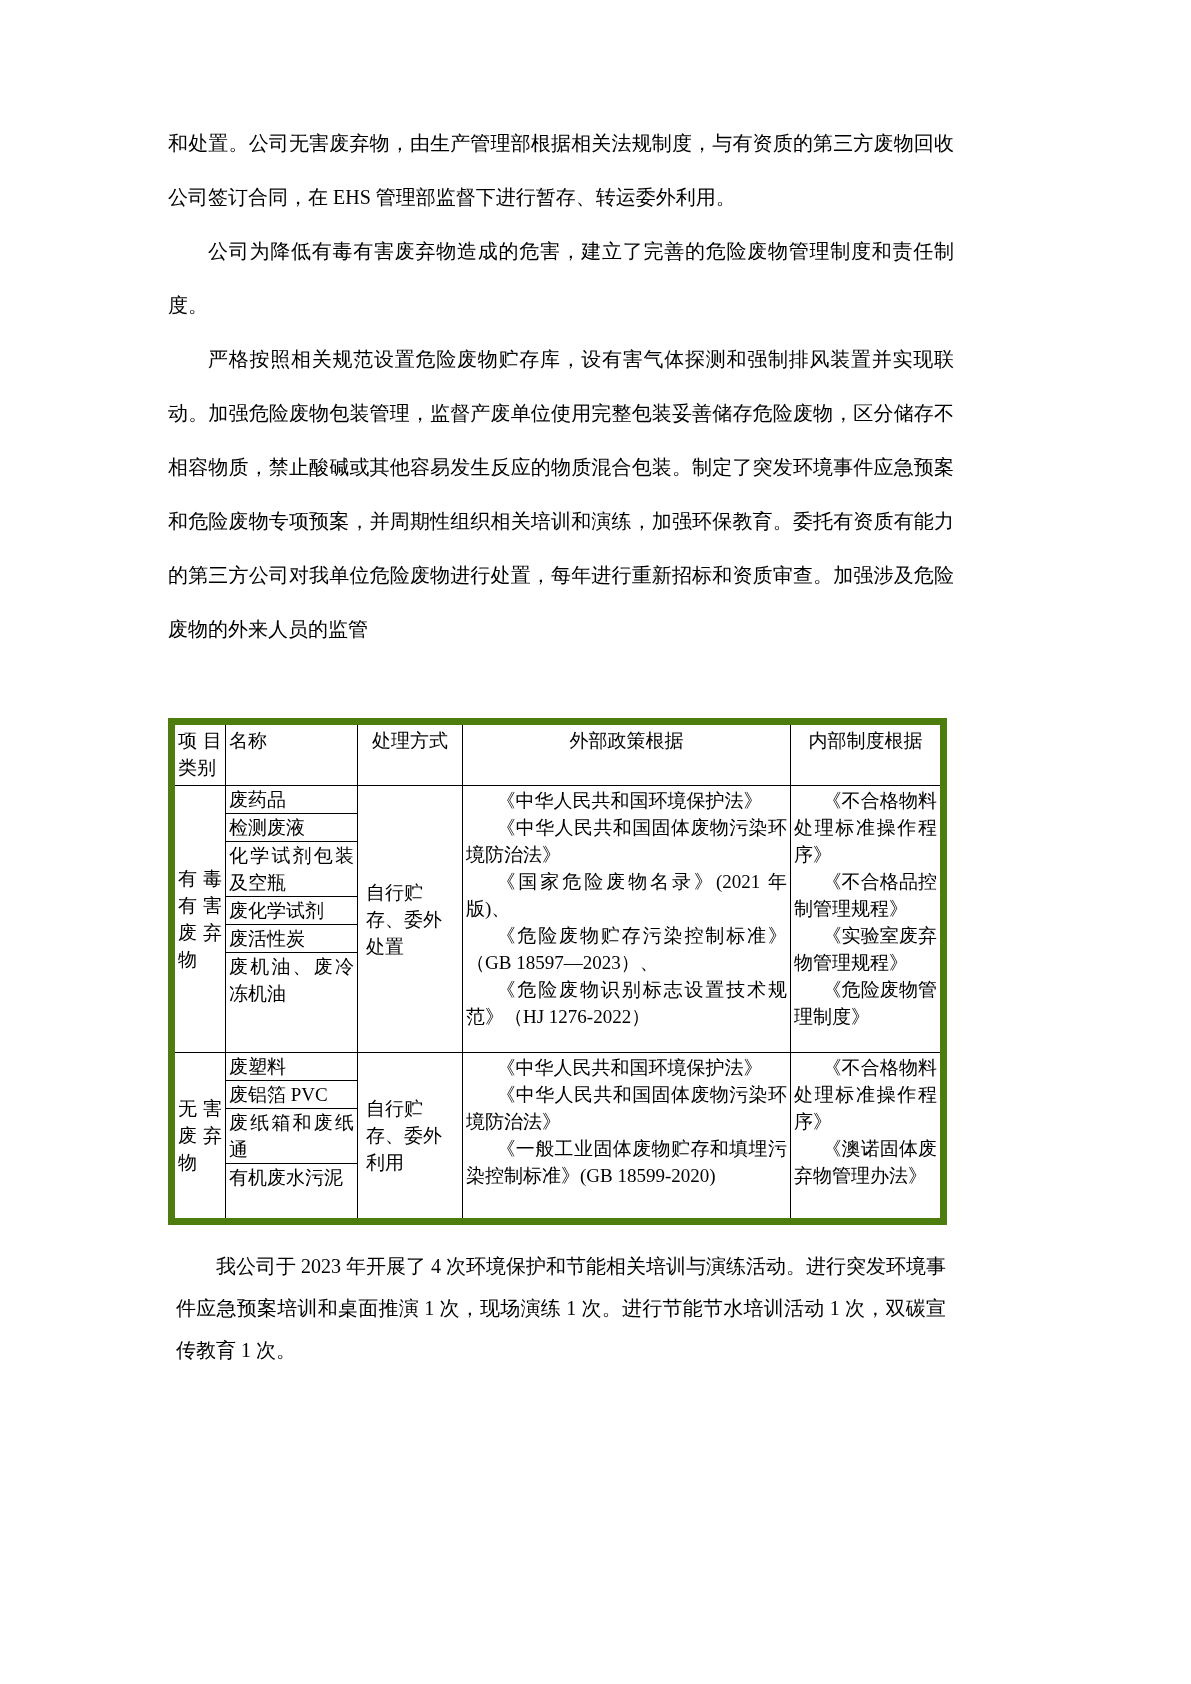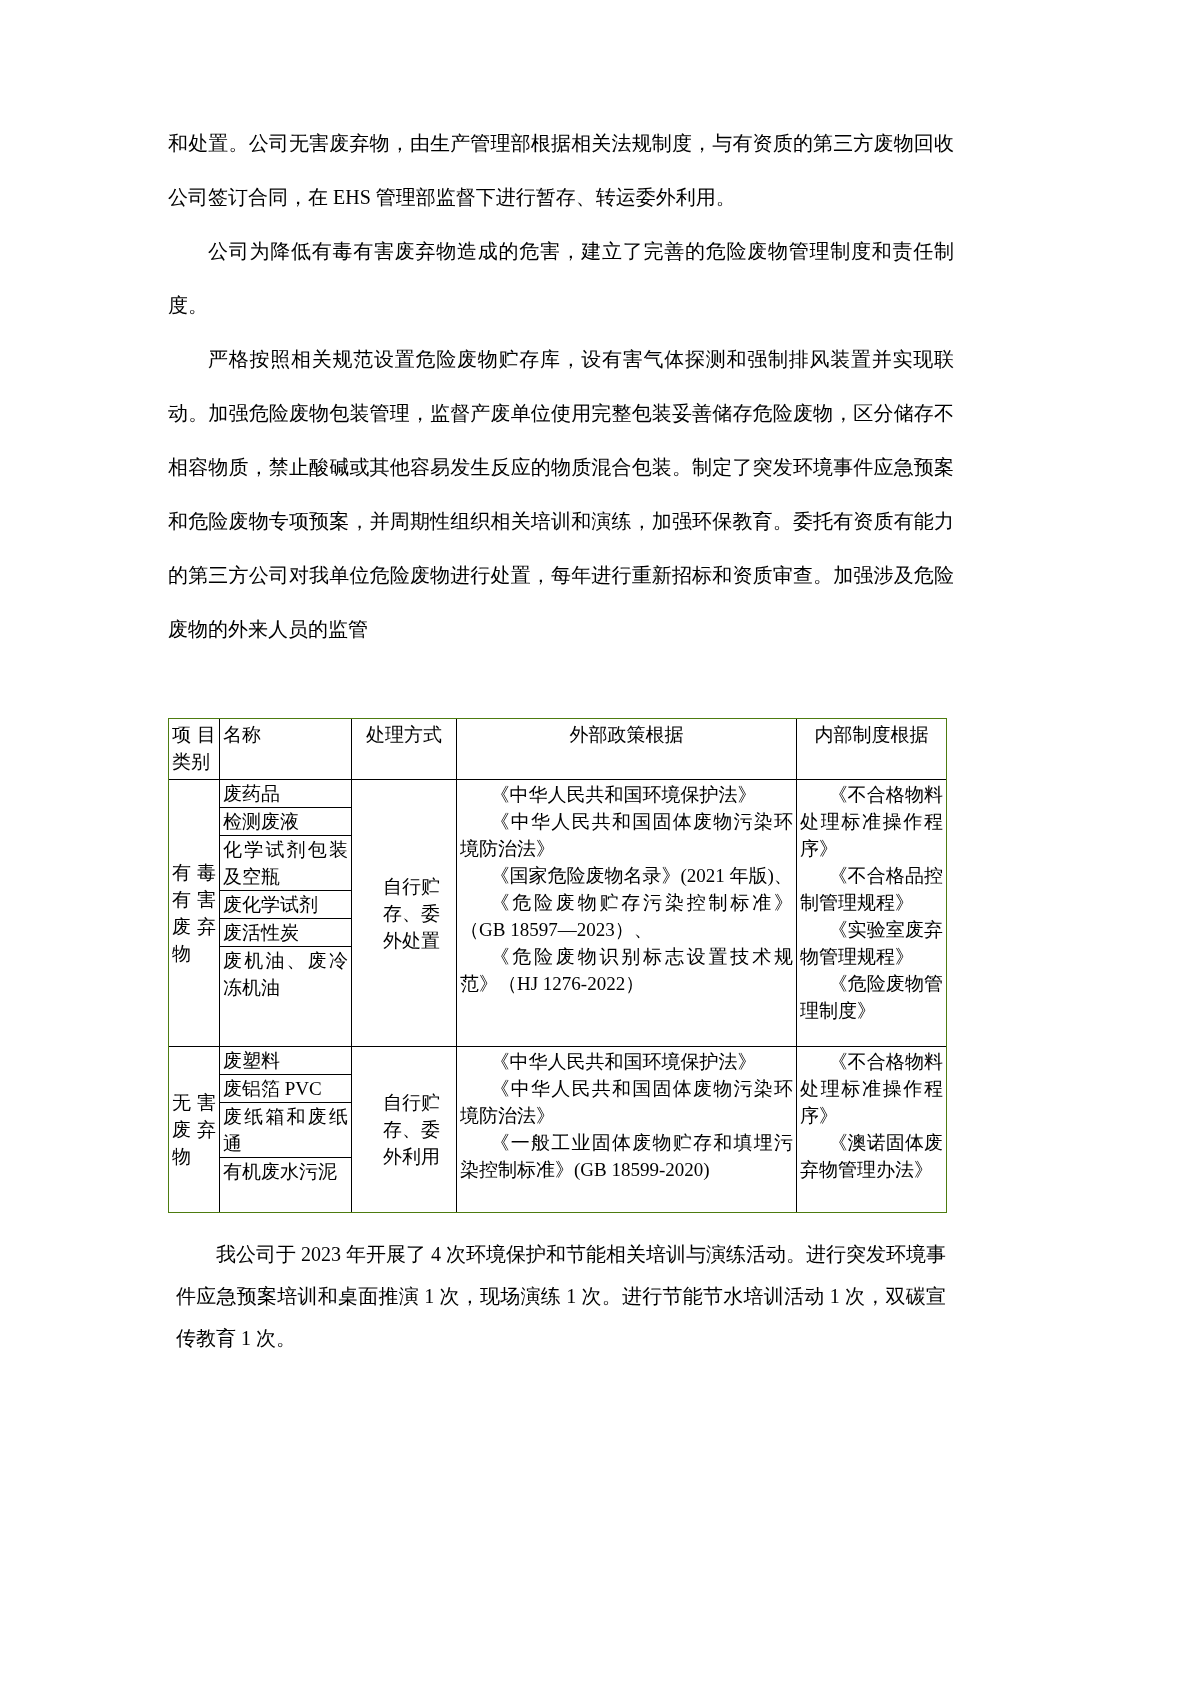--- a/index.html
+++ b/index.html
@@ -25,21 +25,21 @@
     text-align: justify;
     text-justify: inter-character;
     text-indent: 2em;
   }
   .body-text p.flush { text-indent: 0; }
 
   
   .wtable {
     margin-top: 62px;
     width: 779px;
-    border: 1px solid #4d7c0f;
+    border: 7px solid #4d7c0f;
     font-size: 19px;
     line-height: 27px;
     box-sizing: border-box;
   }
   .trow { display: flex; align-items: stretch; }
   .trow + .trow { border-top: 1px solid #000; }
   .cell {
     box-sizing: border-box;
     flex: 0 0 auto;
   }
@@ -72,21 +72,21 @@
 
   .name-col { display: flex; flex-direction: column; padding: 0; }
   .subcell {
     padding: 0 3px;
     border-bottom: 1px solid #000;
     text-align: justify;
     text-justify: inter-character;
   }
   .subcell:last-child { border-bottom: none; flex: 1 1 auto; }
 
-  .method-wrap { display: flex; align-items: center; padding: 0 16px; text-align: right; }
+  .method-wrap { display: flex; align-items: center; padding: 0 8px; }
 
   .policy { padding: 1px 3px; }
   .policy p {
     margin: 0;
     text-align: justify;
     text-justify: inter-character;
     text-indent: 1.6em;
   }
   .c5.policy p { text-indent: 1.5em; }
 

